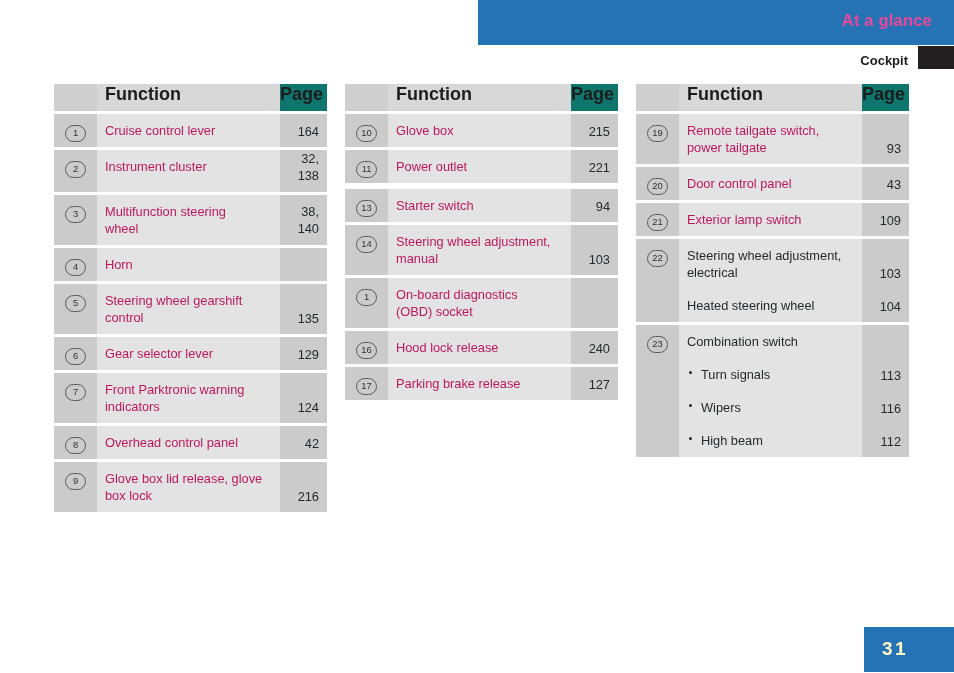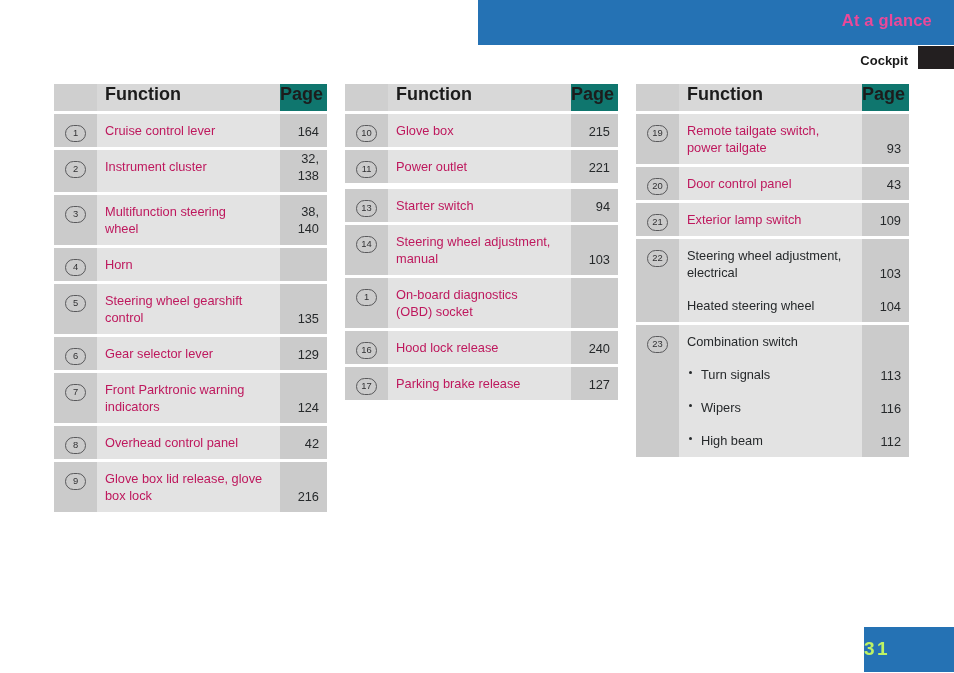--- a/index.html
+++ b/index.html
@@ -60,22 +60,22 @@
     top: 627px;
     width: 90px;
     height: 45px;
     background: #2572b4;
   }
   #page-number-text {
     position: absolute;
     left: 0;
     top: 11px;
     width: 62px;
-    text-align: left;
-    color: #bef264;
+    text-align: center;
+    color: #fef9c3;
     font-size: 19px;
     font-weight: bold;
     letter-spacing: 2.5px;
   }
 
   
   .fn-table {
     position: absolute;
     top: 84px;
   }

